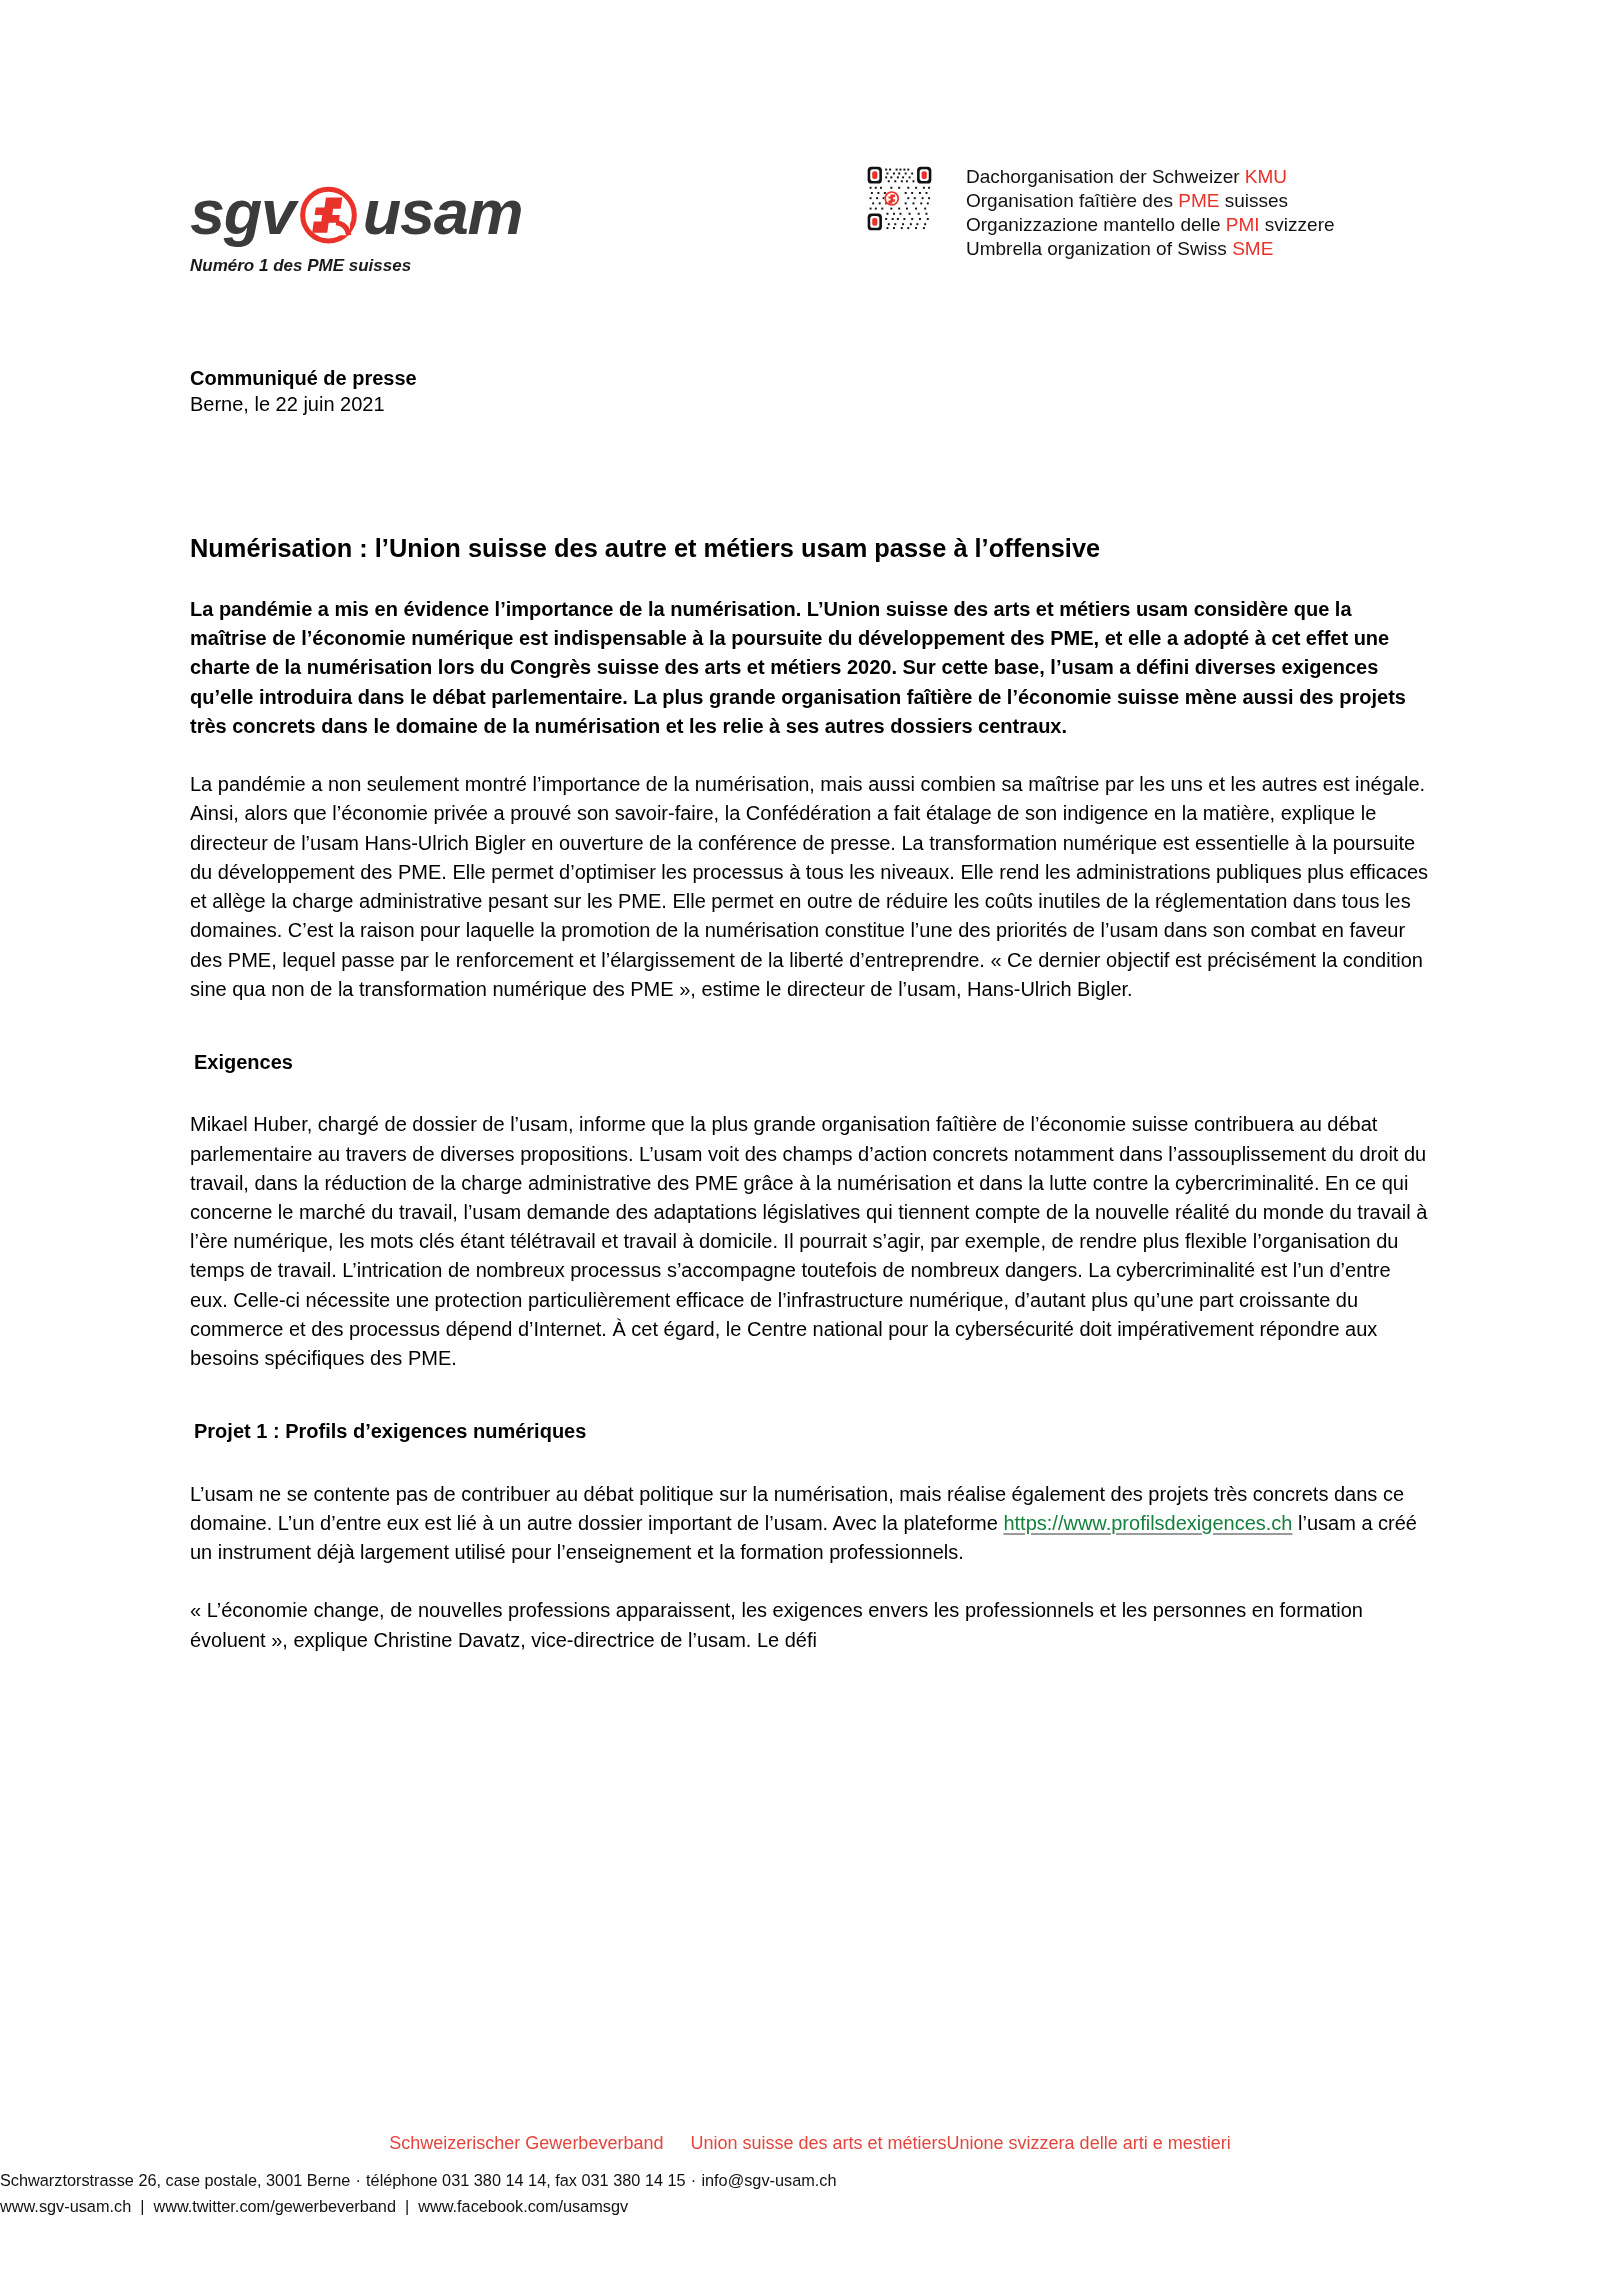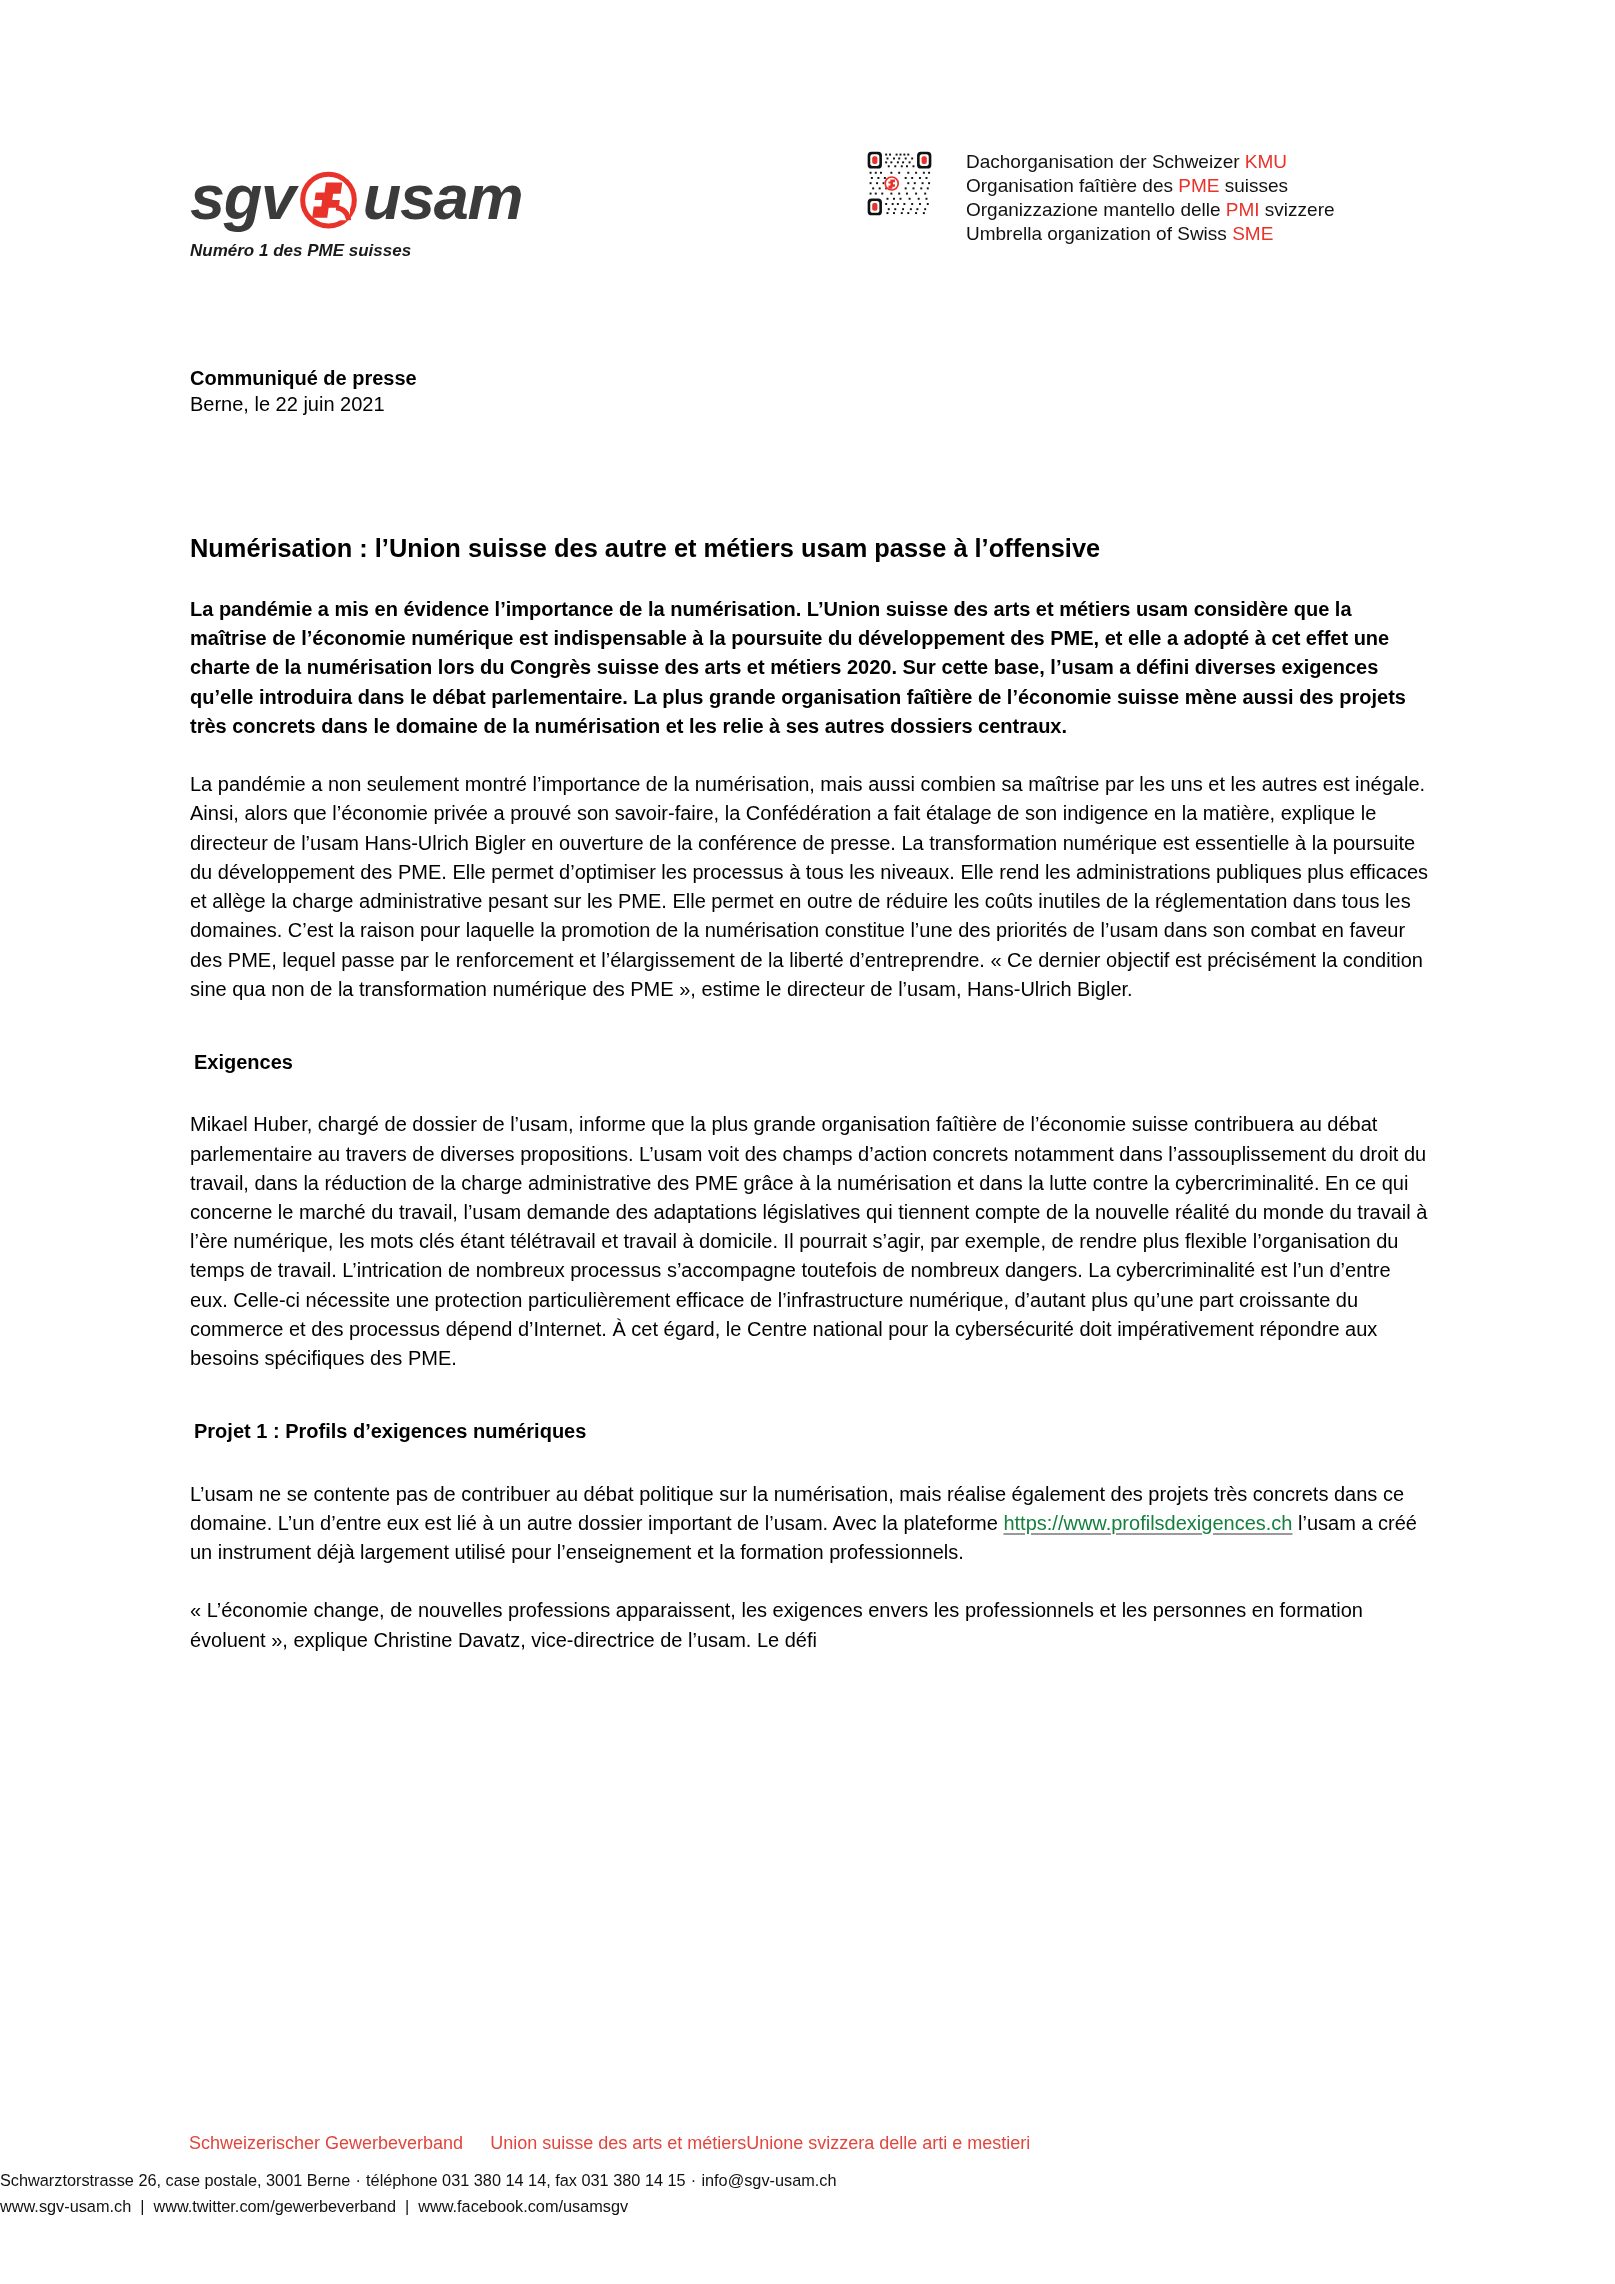--- a/index.html
+++ b/index.html
@@ -17,21 +17,21 @@
     height: 2284px;
     background: #ffffff;
     overflow: hidden;
     box-sizing: border-box;
   }
 
   
   .header {
     position: absolute;
     left: 0;
-    top: 1px;
+    top: 16px;
     width: 1612px;
     height: 306px;
   }
   .logo-block {
     position: absolute;
     left: 190px;
     top: 160px;
     width: 404px;
   }
   .logo-wordmark {
@@ -154,21 +154,21 @@
     bottom: 0;
     width: 1616px;
     height: 169px;
   }
   .footer-names {
     position: absolute;
     left: 189px;
     top: 17.6px;
     width: 1242px;
     display: flex;
-    justify-content: flex-start;
+    justify-content: center;
     color: #e2453c;
     font-size: 18px;
     font-family: "Liberation Sans", sans-serif;
   }
   .footer-names span:nth-child(2) { margin-left: 27px; }
   .footer-address {
     position: absolute;
     left: 0;
     top: 52px;
     width: 1380px;

